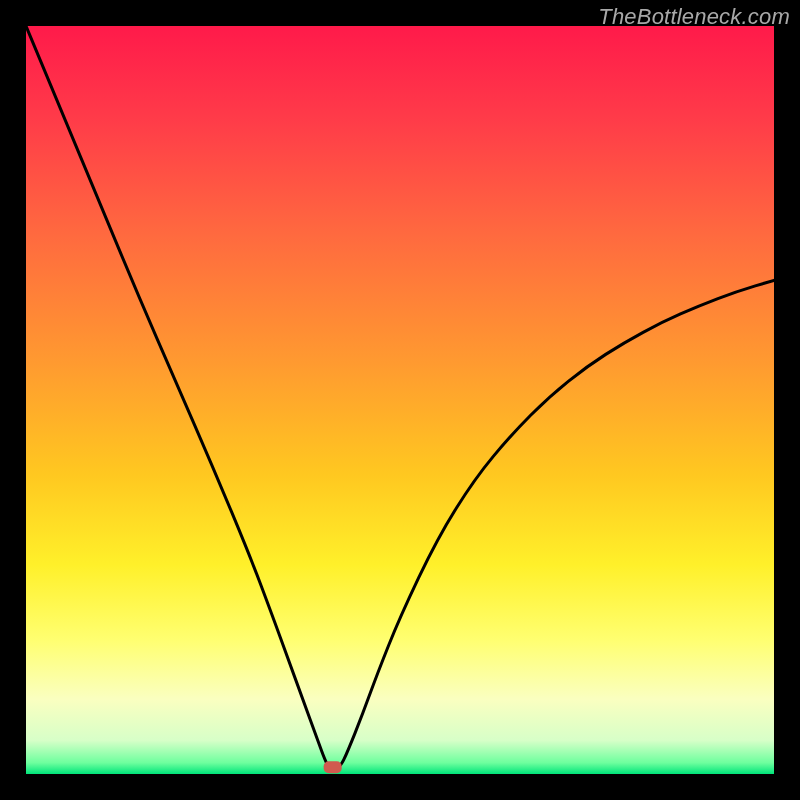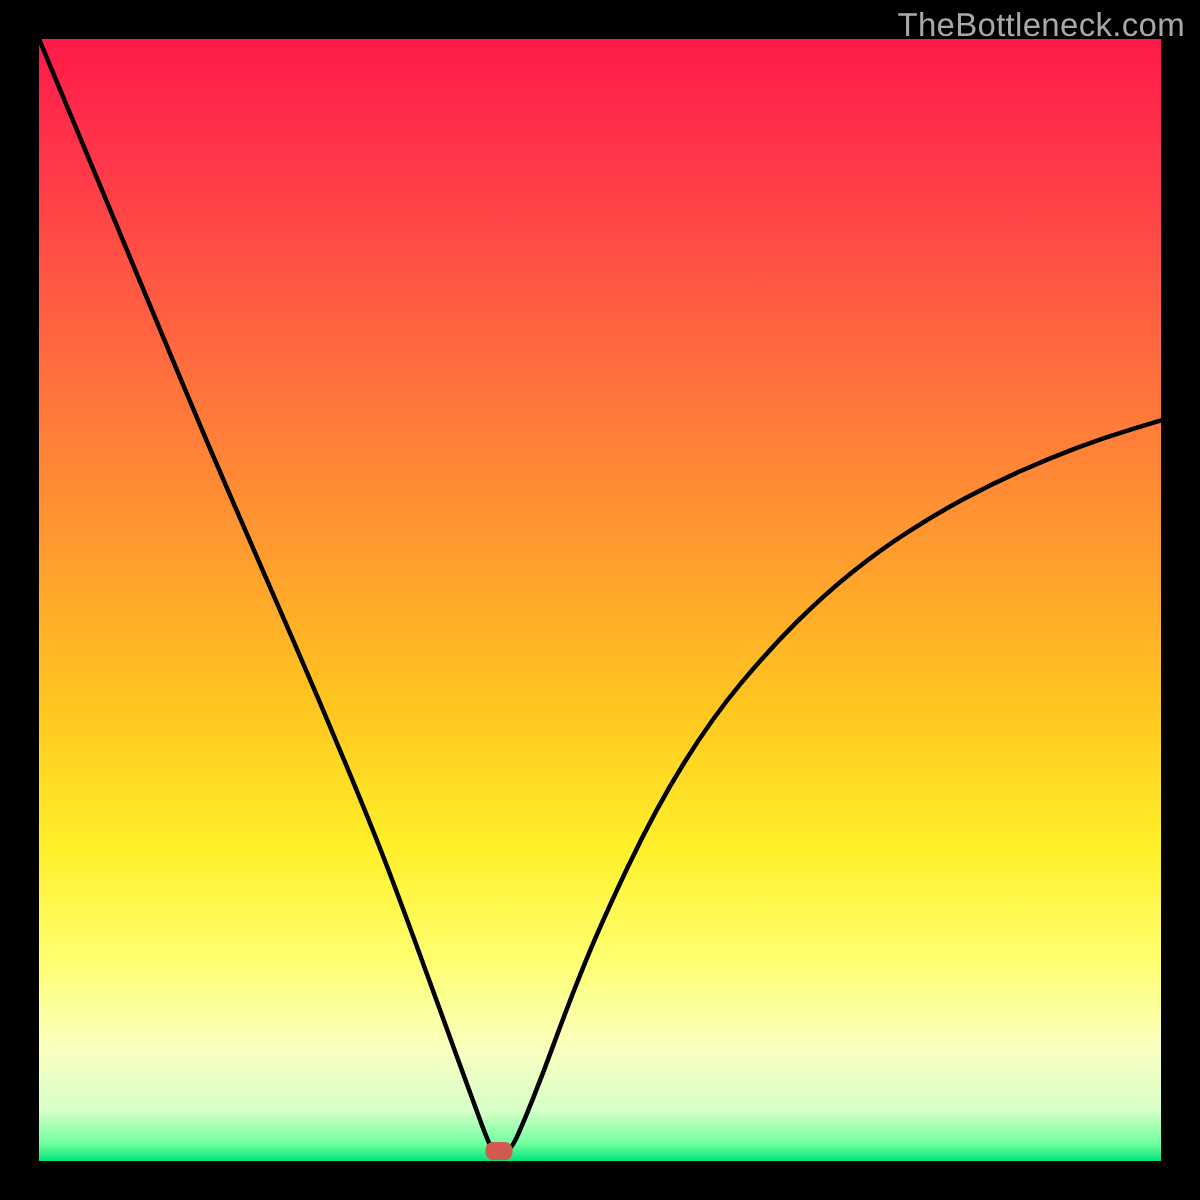--- a/index.html
+++ b/index.html
@@ -25,20 +25,21 @@
   }
   .watermark {
     position: absolute;
     top: 4px;
     right: 10px;
     color: #a8a8a8;
     font-size: 22px;
     font-weight: 400;
     letter-spacing: 0.2px;
     user-select: none;
+    font-style: italic;
   }
   svg { display: block; }
 </style>
 </head>
 <body>
 
 <div class="frame">
   <div class="watermark">TheBottleneck.com</div>
 
   <div class="plot">

